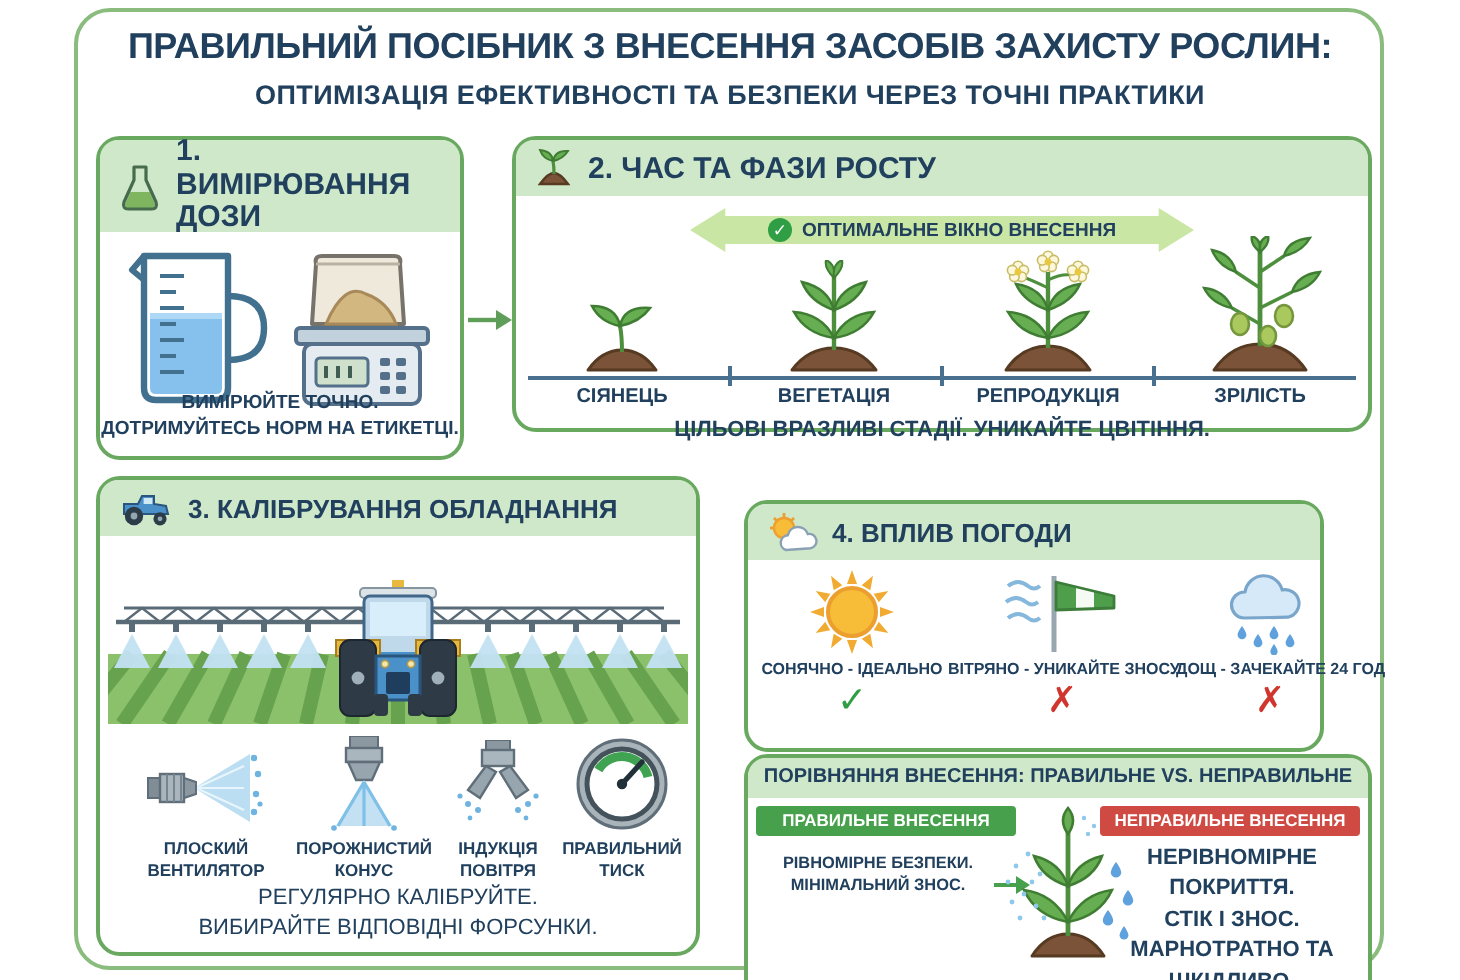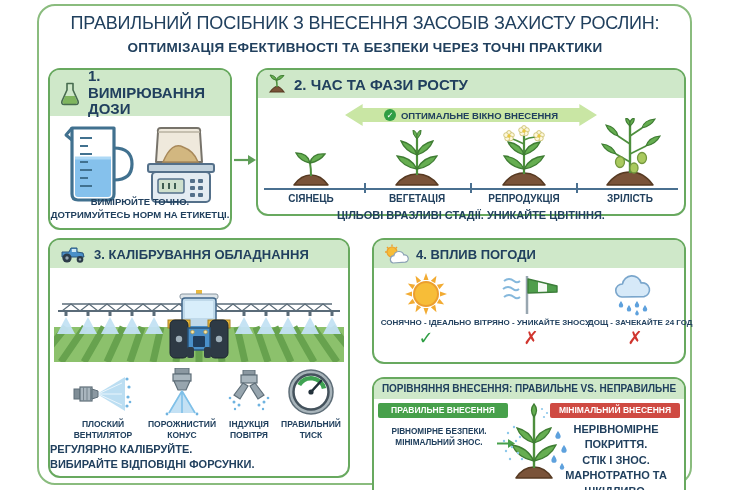--- a/index.html
+++ b/index.html
@@ -3,35 +3,35 @@
 <meta charset="utf-8">
 <style>
   html,body{margin:0;padding:0;background:#fff;}
   .canvas{position:relative;width:730px;height:490px;background:#fff;overflow:hidden;
           font-family:"Liberation Sans","DejaVu Sans",sans-serif;color:var(--navy,#21405e);}
   :root{--navy:#21405e;--frame:#8abc7e;--pborder:#68a95f;--hbg:#cfe8c9;--banner:#c9e6a4;
         --good:#47a04b;--bad:#cf4a42;--check:#2f9e44;--xred:#d0352e;}
   .frame{position:absolute;left:37px;top:4px;width:655px;height:481px;
          border:2px solid var(--frame);border-radius:18px;box-sizing:border-box;}
   .title{position:absolute;left:40px;top:13px;width:650px;text-align:center;
-         font-size:18px;font-weight:normal;letter-spacing:-0.2px;}
+         font-size:18px;font-weight:bold;letter-spacing:-0.2px;}
   .subtitle{position:absolute;left:40px;top:40px;width:650px;text-align:center;
          font-size:13.5px;font-weight:bold;letter-spacing:0.2px;}
   .panel{position:absolute;background:#fff;border:2px solid var(--pborder);
          border-radius:12px;box-sizing:border-box;}
   .phead{position:absolute;left:0;top:0;right:0;background:var(--hbg);
          border-radius:9px 9px 0 0;display:flex;align-items:center;gap:7px;
          padding:0 9px;box-sizing:border-box;font-weight:bold;color:var(--navy);}
   .p1{left:48px;top:68px;width:184px;height:162px;}
   .p1 .phead{height:46px;font-size:15px;line-height:1.12;}
   .p2{left:256px;top:68px;width:430px;height:148px;}
   .p2 .phead{height:28px;font-size:15px;}
   .p3{left:48px;top:238px;width:302px;height:240px;}
   .p3 .phead{height:28px;font-size:13px;}
-  .p4{left:372px;top:238px;width:314px;height:126px;}
+  .p4{left:372px;top:250px;width:290px;height:126px;}
   .p4 .phead{height:28px;font-size:13px;}
   .comp{left:372px;top:377px;width:314px;height:126px;}
   .picon{display:inline-flex;flex:0 0 auto;}
   .jug{position:absolute;left:12px;top:52px;}
   .scaleicon{position:absolute;right:10px;top:54px;}
   .p1cap{position:absolute;left:0;right:0;bottom:6px;text-align:center;
          font-size:9.5px;font-weight:bold;line-height:1.35;}
   .flow-arrow{position:absolute;left:233px;top:152px;}
   .banner{position:absolute;left:87px;top:34px;width:252px;height:22px;background:var(--banner);
           display:flex;align-items:center;justify-content:center;gap:5px;
@@ -45,22 +45,22 @@
   .tick{position:absolute;top:113px;height:10px;border-left:2px solid #4a7090;}
   .t1{left:106px;} .t2{left:212px;} .t3{left:318px;}
   .stage-label{position:absolute;top:123px;width:106px;text-align:center;
                font-size:10px;font-weight:bold;color:var(--navy);}
   .sl0{left:0;} .sl1{left:106px;} .sl2{left:213px;} .sl3{left:319px;}
   .p2cap{position:absolute;left:0;right:0;top:139px;text-align:center;font-size:11px;font-weight:bold;}
   .scene{position:absolute;left:4px;top:30px;}
   .ncol{position:absolute;top:126px;text-align:center;font-size:8.5px;font-weight:bold;line-height:1.25;}
   .nc0{left:12px;width:82px;} .nc1{left:94px;width:76px;} .nc2{left:170px;width:58px;} .nc3{left:228px;width:66px;}
   .nicon{display:flex;align-items:flex-end;justify-content:center;height:50px;margin-bottom:3px;}
-  .p3cap{position:absolute;left:0;right:0;top:202px;
-         font-size:11px;font-weight:bold;line-height:1.35;}
+  .p3cap{position:absolute;left:0;right:0;top:202px;text-align:center;
+         font-size:11px;font-weight:normal;line-height:1.35;}
   .wcol{position:absolute;top:32px;text-align:center;}
   .wc0{left:2px;width:100px;} .wc1{left:100px;width:114px;} .wc2{left:214px;width:94px;}
   .wicon{display:flex;align-items:flex-end;justify-content:center;height:44px;}
   .wlabel{font-size:8px;font-weight:bold;margin-top:2px;white-space:nowrap;}
   .wmark{font-size:18px;font-weight:bold;line-height:20px;margin-top:1px;}
   .goodmark{color:var(--check);} .badmark{color:var(--xred);}
   .p4cap{position:absolute;left:0;right:0;top:107px;text-align:center;font-size:9px;font-weight:bold;}
   .ctitle{position:absolute;left:0;right:0;top:0;height:20px;background:var(--hbg);
           border-radius:9px 9px 0 0;text-align:center;line-height:20px;
           font-size:10px;font-weight:bold;}
@@ -477,21 +477,21 @@
         </svg>
       </div>
       <div class="wlabel">ДОЩ - ЗАЧЕКАЙТЕ 24 ГОД</div>
       <div class="wmark badmark">✗</div>
     </div>
   </section>
 
   <section class="panel comp">
     <div class="ctitle">ПОРІВНЯННЯ ВНЕСЕННЯ: ПРАВИЛЬНЕ VS. НЕПРАВИЛЬНЕ</div>
     <div class="badge bgood">ПРАВИЛЬНЕ ВНЕСЕННЯ</div>
-    <div class="badge bbad">МІНІМАЛЬНИЙ ВНЕСЕННЯ</div>
+    <div class="badge bbad">НЕПРАВИЛЬНЕ ВНЕСЕННЯ</div>
     <div class="ctext cgood">
       <div>РІВНОМІРНЕ БЕЗПЕКИ.</div>
       <div>МІНІМАЛЬНИЙ ЗНОС.</div>
     </div>
     <span class="carrow">
       <svg width="20" height="13" viewBox="0 0 20 13">
         <path d="M1,6.5 L13,6.5" stroke="#47a04b" stroke-width="2"></path>
         <polygon points="12,2 19,6.5 12,11" fill="#47a04b"></polygon>
       </svg>
     </span>

